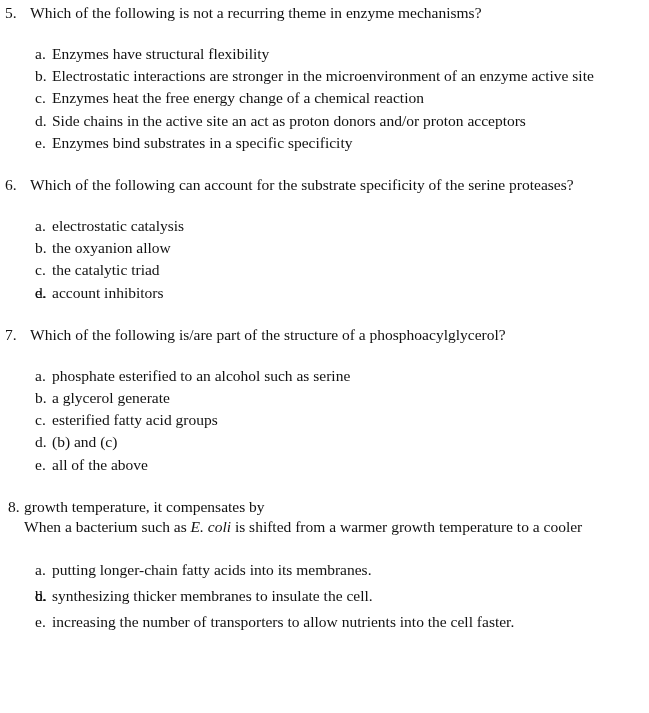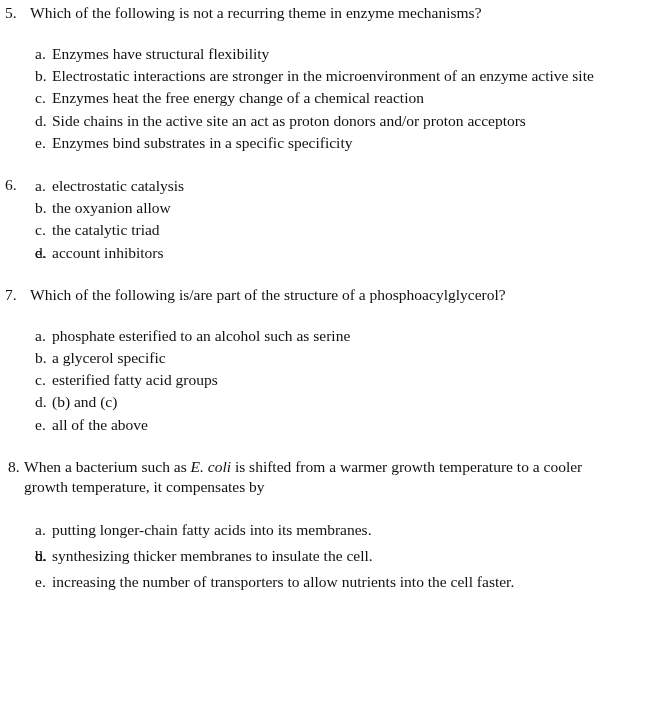--- a/index.html
+++ b/index.html
@@ -89,20 +89,21 @@
       <li class="opt">
         <span class="opt-letter">e.</span>
         <span>Enzymes bind substrates in a specific specificity</span>
       </li>
     </ul>
   </section>
 
   <section class="question">
     <p class="q-line">
       <span class="q-num">6.</span>
+      <span>Which of the following can account for the substrate specificity of the serine proteases?</span>
     </p>
     <ul class="options">
       <li class="opt">
         <span class="opt-letter">a.</span>
         <span>electrostatic catalysis</span>
       </li>
       <li class="opt">
         <span class="opt-letter">b.</span>
         <span>the oxyanion allow</span>
       </li>
@@ -125,42 +126,42 @@
       <span class="q-num">7.</span>
       <span>Which of the following is/are part of the structure of a phosphoacylglycerol?</span>
     </p>
     <ul class="options">
       <li class="opt">
         <span class="opt-letter">a.</span>
         <span>phosphate esterified to an alcohol such as serine</span>
       </li>
       <li class="opt">
         <span class="opt-letter">b.</span>
-        <span>a glycerol specific</span>
+        <span>a glycerol generate</span>
       </li>
       <li class="opt">
         <span class="opt-letter">c.</span>
         <span>esterified fatty acid groups</span>
       </li>
       <li class="opt">
         <span class="opt-letter">d.</span>
         <span>(b) and (c)</span>
       </li>
       <li class="opt">
         <span class="opt-letter">e.</span>
         <span>all of the above</span>
       </li>
     </ul>
   </section>
 
   <section class="question q8">
     <p class="q-line">
       <span class="q-num">8.</span>
+      <span class="q-text-line">growth temperature, it compensates by</span>
       <span class="q-text-line"><span>When a bacterium such as </span><em>E. coli</em><span> is shifted from a warmer growth temperature to a cooler</span></span>
-      <span class="q-text-line">growth temperature, it compensates by</span>
     </p>
     <ul class="options">
       <li class="opt">
         <span class="opt-letter">a.</span>
         <span>putting longer-chain fatty acids into its membranes.</span>
       </li>
       <li class="opt">
         <span class="opt-letter">b.</span>
       </li>
       <li class="opt">

